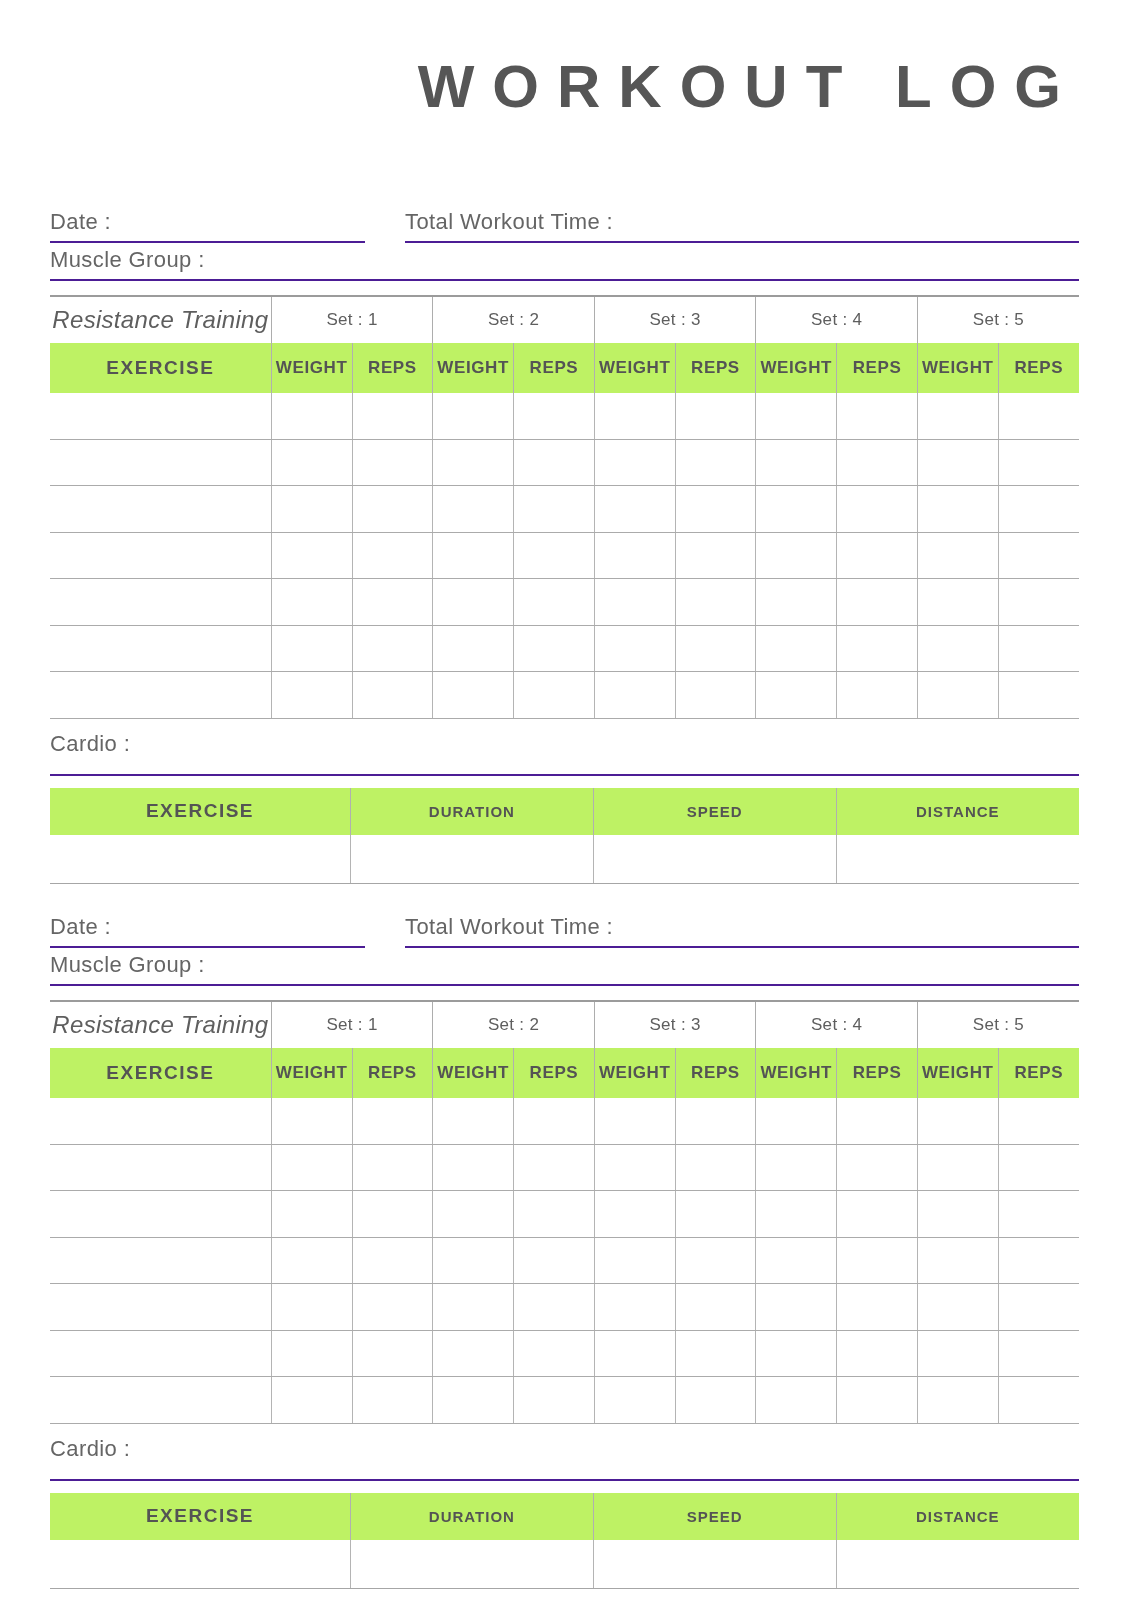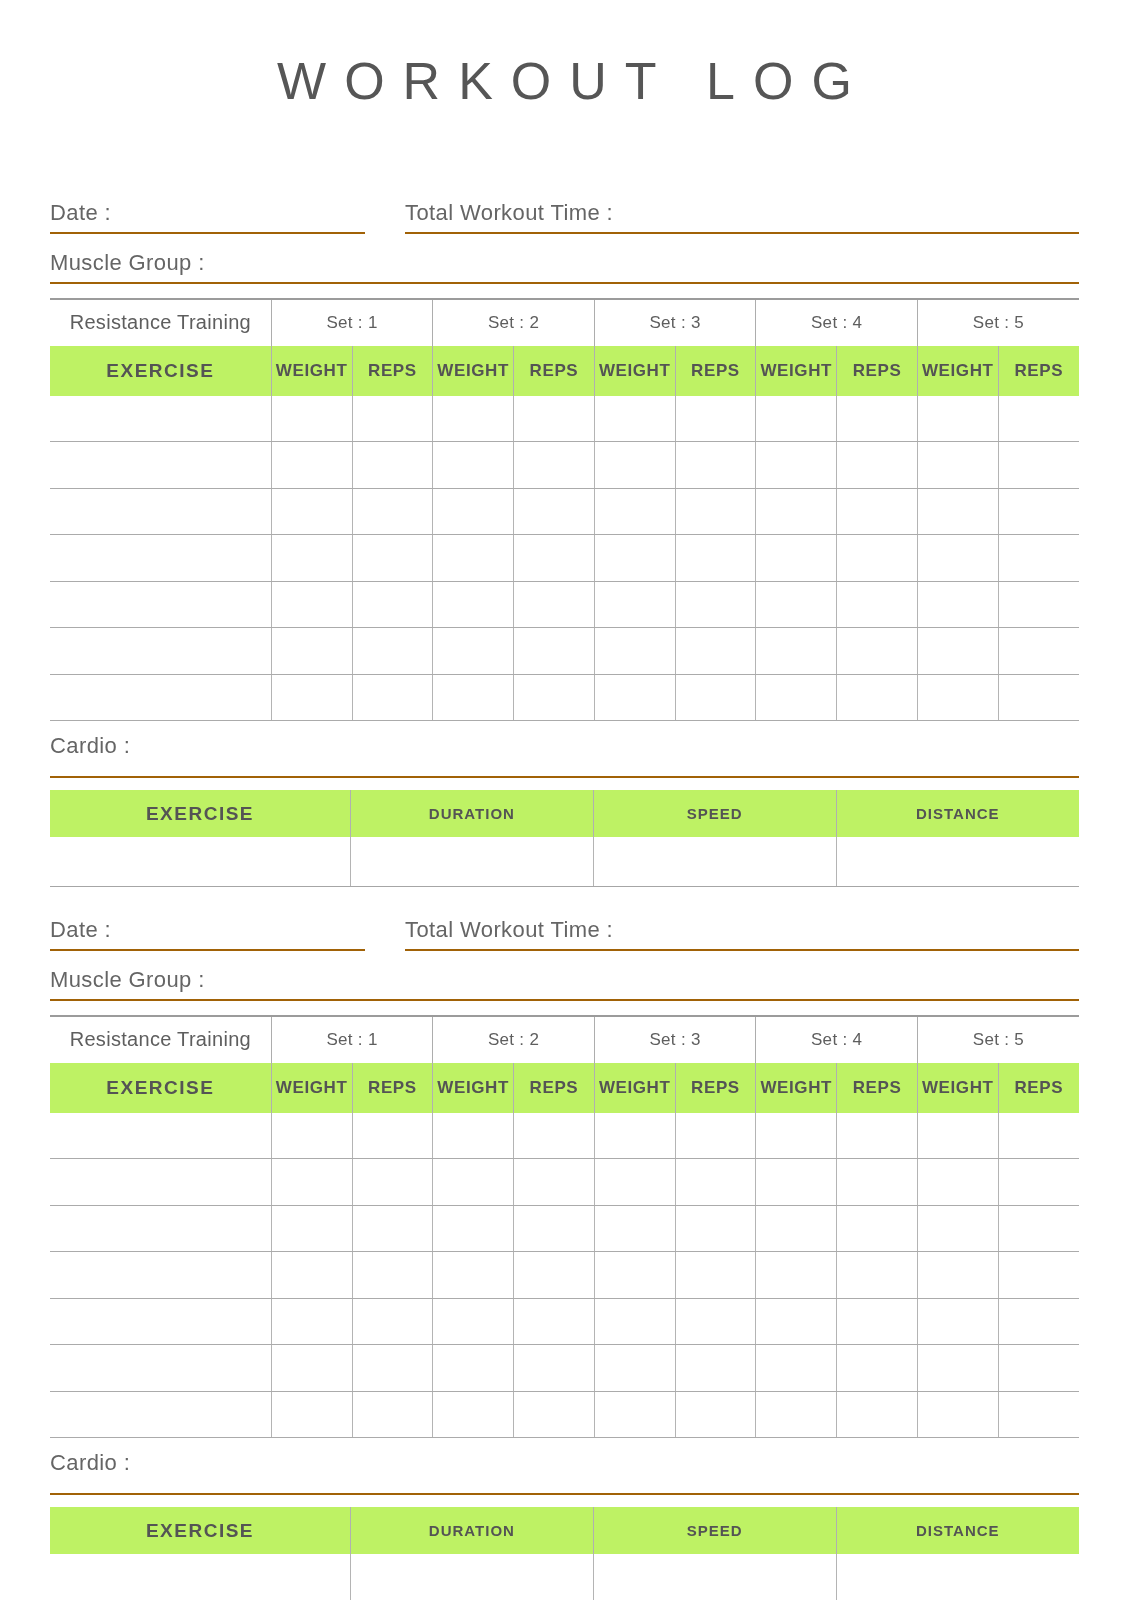--- a/index.html
+++ b/index.html
@@ -10,62 +10,62 @@
     font-family: "Liberation Sans", sans-serif;
     color: #656565;
     overflow: hidden;
   }
   .page { padding: 0 52px 0 50px; box-sizing: border-box; }
 
   
   .title {
     margin: 52px 0 0 0;
     padding-left: 18px; 
-    text-align: center;
-    font-size: 52px;
+    text-align: right;
+    font-size: 60px;
     line-height: 1.15;
-    font-weight: 400;
+    font-weight: 700;
     letter-spacing: 18px;
     color: #565656;
   }
 
   
   .session-1 { margin-top: 88px; }
   .session-2 { margin-top: 30px; }
 
   
   .fields-row { display: flex; }
   .field {
-    border-bottom: 2px solid #a16207;
+    border-bottom: 2px solid #4c1d95;
     padding-bottom: 6px;
   }
   .field-label {
     font-size: 22px;
     line-height: 26px;
     letter-spacing: 0.4px;
     color: #656565;
   }
   .field-value { font-size: 22px; color: #444; }
   .date-field { width: 315px; margin-right: 40px; }
   .time-field { flex: 1; }
-  .muscle-field { margin-top: 16px; }
+  .muscle-field { margin-top: 4px; }
 
   
   table { border-collapse: collapse; table-layout: fixed; width: 100%; }
   table.resistance { margin-top: 14px; }
   .set-row td {
     border-top: 2px solid #9b9b9b;
     height: 44px;
     text-align: center;
     vertical-align: middle;
     font-size: 17px;
     color: #5e5e5e;
     letter-spacing: 0.3px;
   }
-  .set-row td.corner-cell { font-size: 20px; }
+  .set-row td.corner-cell { font-size: 24px; font-style: italic; }
   .set-row td.set-cell { border-left: 1.5px solid #adadad; }
   .grid-head th {
     background: #bef264;
     height: 48px;
     text-align: center;
     vertical-align: middle;
     font-weight: bold;
     color: #545454;
   }
   .grid-head th.exercise-head { font-size: 19px; letter-spacing: 1.5px; }

